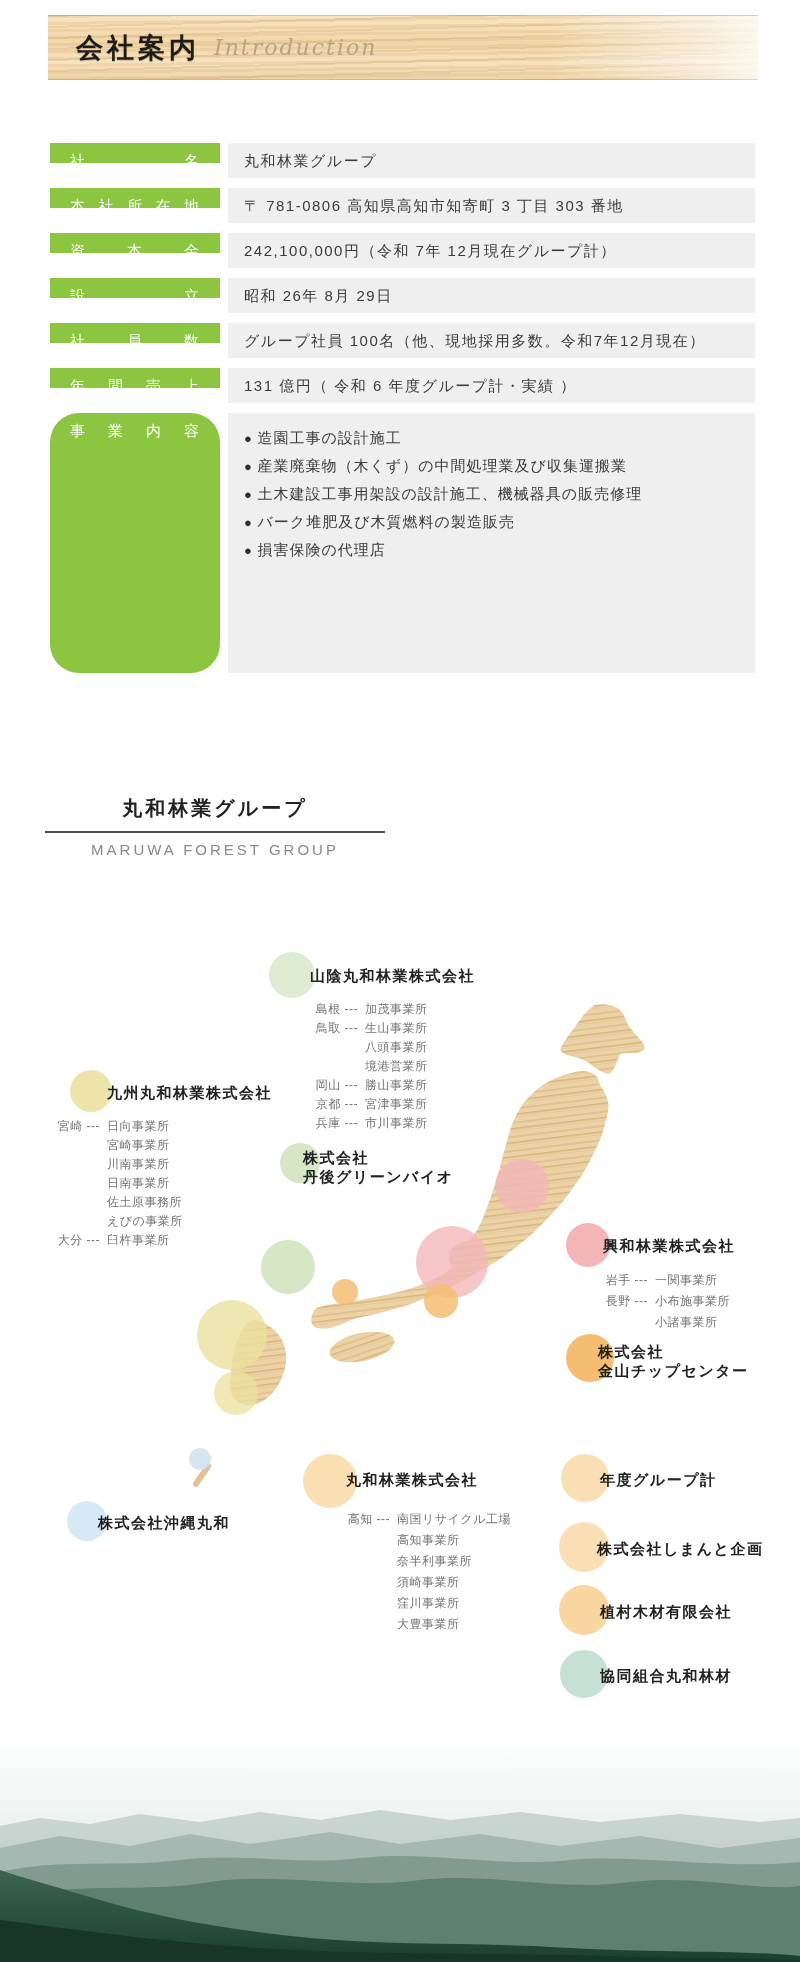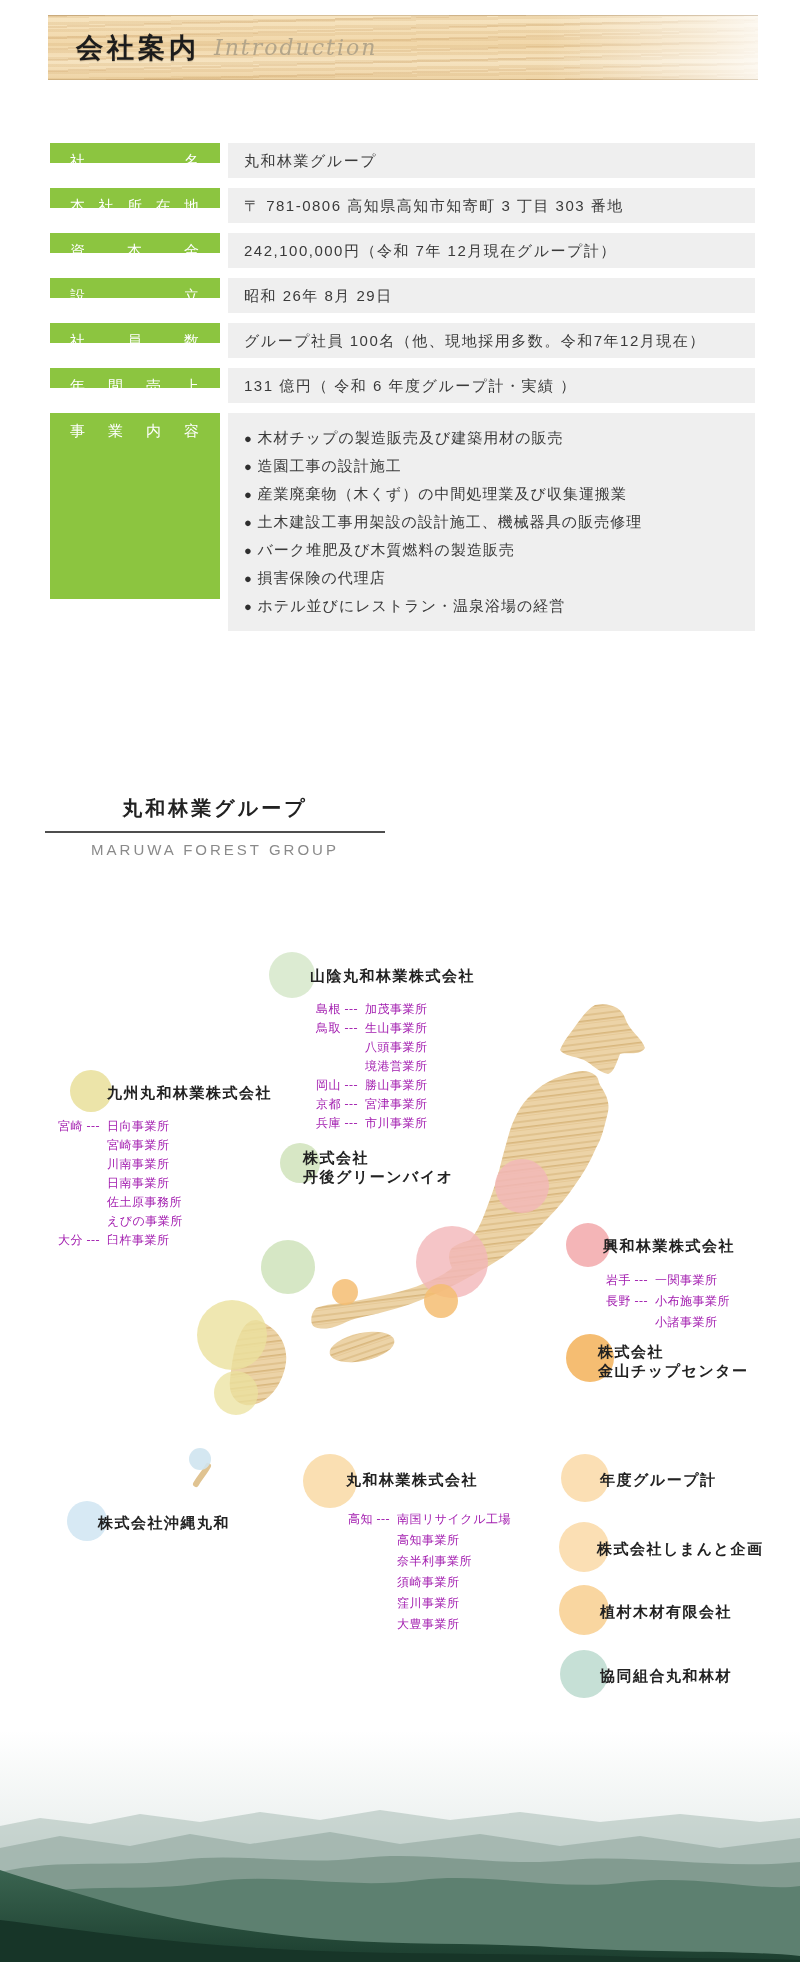--- a/index.html
+++ b/index.html
@@ -21,39 +21,39 @@
     color:#b3a58a;margin-left:14px;letter-spacing:2px;}
 
   
   .info-table{position:absolute;left:50px;top:143px;width:705px;}
   .row{display:flex;margin-bottom:10px;}
   .cell-label{flex:none;width:130px;background:#8cc540;color:#fff;font-size:15px;
     padding:0 20px;line-height:35px;height:20px;
     text-align:justify;text-align-last:justify;letter-spacing:1px;}
   .cell-value{flex:1;background:#efefef;margin-left:8px;font-size:15px;color:#3a3a3a;
     line-height:35px;padding:0 0 0 16px;letter-spacing:1.5px;white-space:nowrap;overflow:hidden;}
-  .row-business .cell-label{height:186px;}
+  .row-business .cell-label{height:260px;border-radius:29px;}
   .row-business .cell-value{line-height:27px;padding-top:11px;padding-bottom:11px;white-space:normal;}
   .biz-item{font-size:15px;letter-spacing:1px;line-height:27px;}
   .biz-item::before{content:"● ";color:#2e2e2e;font-size:13px;}
 
   
   .group-head{position:absolute;left:45px;top:795px;width:340px;}
   .g-title{text-align:center;font-size:20px;font-weight:bold;color:#222;
     letter-spacing:3px;padding-bottom:9px;border-bottom:2px solid #4e4e4e;}
   .g-sub{text-align:center;color:#8a8a8a;font-size:15px;letter-spacing:3px;margin-top:8px;}
 
   
   .japan-svg{position:absolute;left:150px;top:980px;width:520px;height:520px;z-index:0;}
   .circle{position:absolute;border-radius:50%;z-index:1;}
   .co{position:absolute;z-index:2;}
   .co h3{margin:0;font-size:15px;font-weight:bold;color:#222;letter-spacing:1.5px;
     line-height:19px;white-space:pre-line;}
   .offices{margin-top:15px;}
-  .office-row{display:flex;font-size:12px;color:#a21caf;line-height:19px;letter-spacing:.5px;font-family:Liberation Serif, serif;}
+  .office-row{display:flex;font-size:12px;color:#737373;line-height:19px;letter-spacing:.5px;}
   .office-row .pref{flex:none;width:48px;text-align:right;margin-right:7px;}
   .offices.wide21 .office-row{line-height:21px;}
 
   
   .photo{position:absolute;left:0;top:1730px;width:800px;height:232px;}
   .photo svg{display:block;}
 </style>
 </head>
 <body>
 
@@ -95,34 +95,32 @@
 
         <div class="row">
           <div class="cell-label">年間売上</div>
           <div class="cell-value">131 億円（ 令和 6 年度グループ計・実績 ）</div>
         </div>
       </div>
     <div class="row row-business">
       <div class="cell-label">事業内容</div>
       <div class="cell-value">
 
-          <div class="biz-item">木材チップの製造販売及び建築用材の販売</div>
 
 
           <div class="biz-item">造園工事の設計施工</div>
 
           <div class="biz-item">産業廃棄物（木くず）の中間処理業及び収集運搬業</div>
 
           <div class="biz-item">土木建設工事用架設の設計施工、機械器具の販売修理</div>
 
           <div class="biz-item">バーク堆肥及び木質燃料の製造販売</div>
 
           <div class="biz-item">損害保険の代理店</div>
 
-          <div class="biz-item">ホテル並びにレストラン・温泉浴場の経営</div>
         </div>
     </div>
   </section>
 
   <section class="group-head">
     <div class="g-title">丸和林業グループ</div>
     <div class="g-sub">MARUWA FOREST GROUP</div>
   </section>
 
   <svg class="japan-svg" viewBox="0 0 520 520" xmlns="http://www.w3.org/2000/svg">

